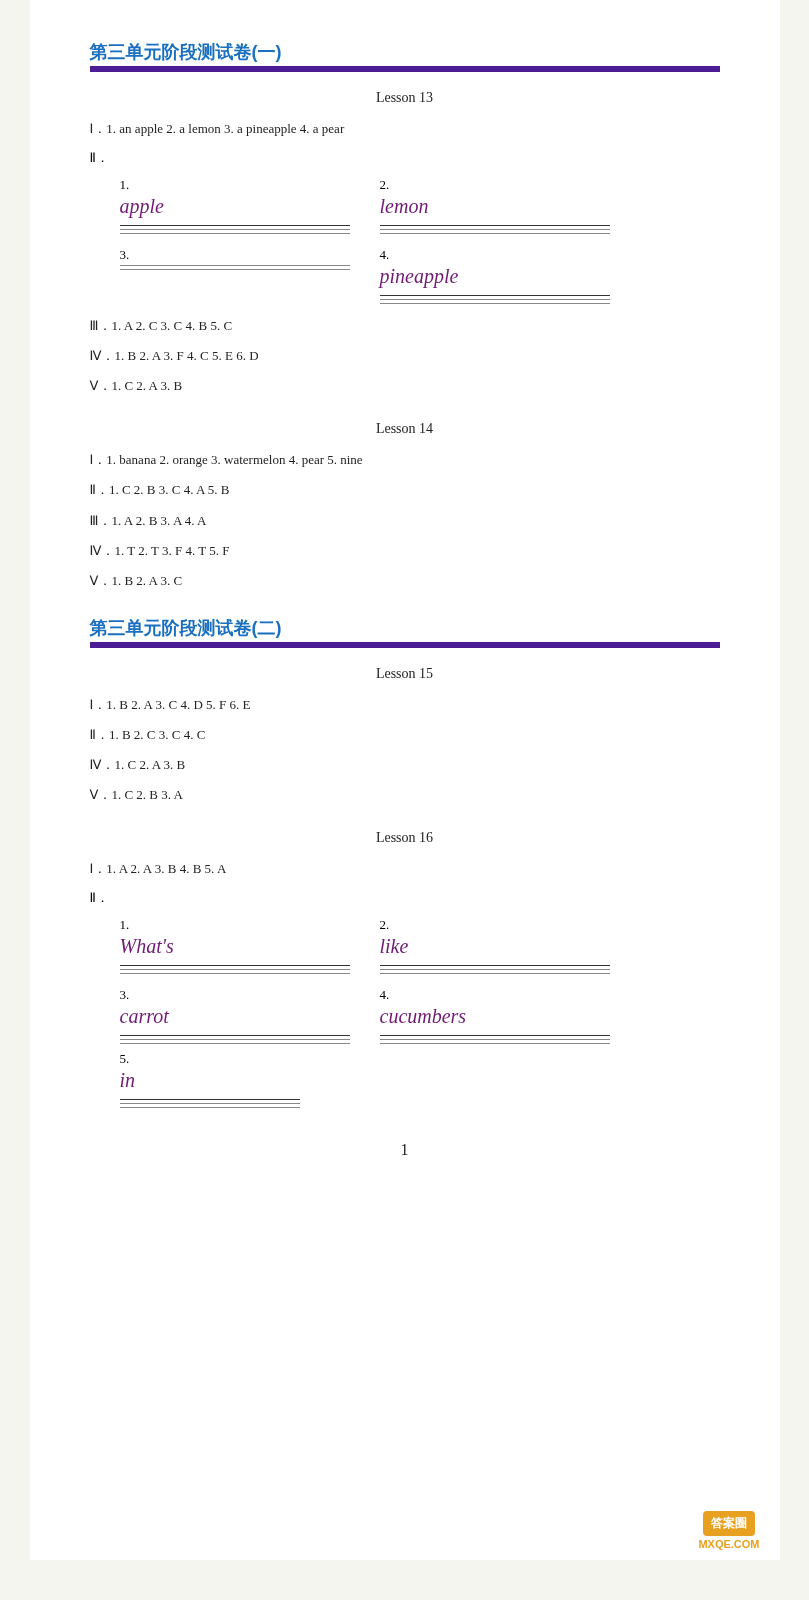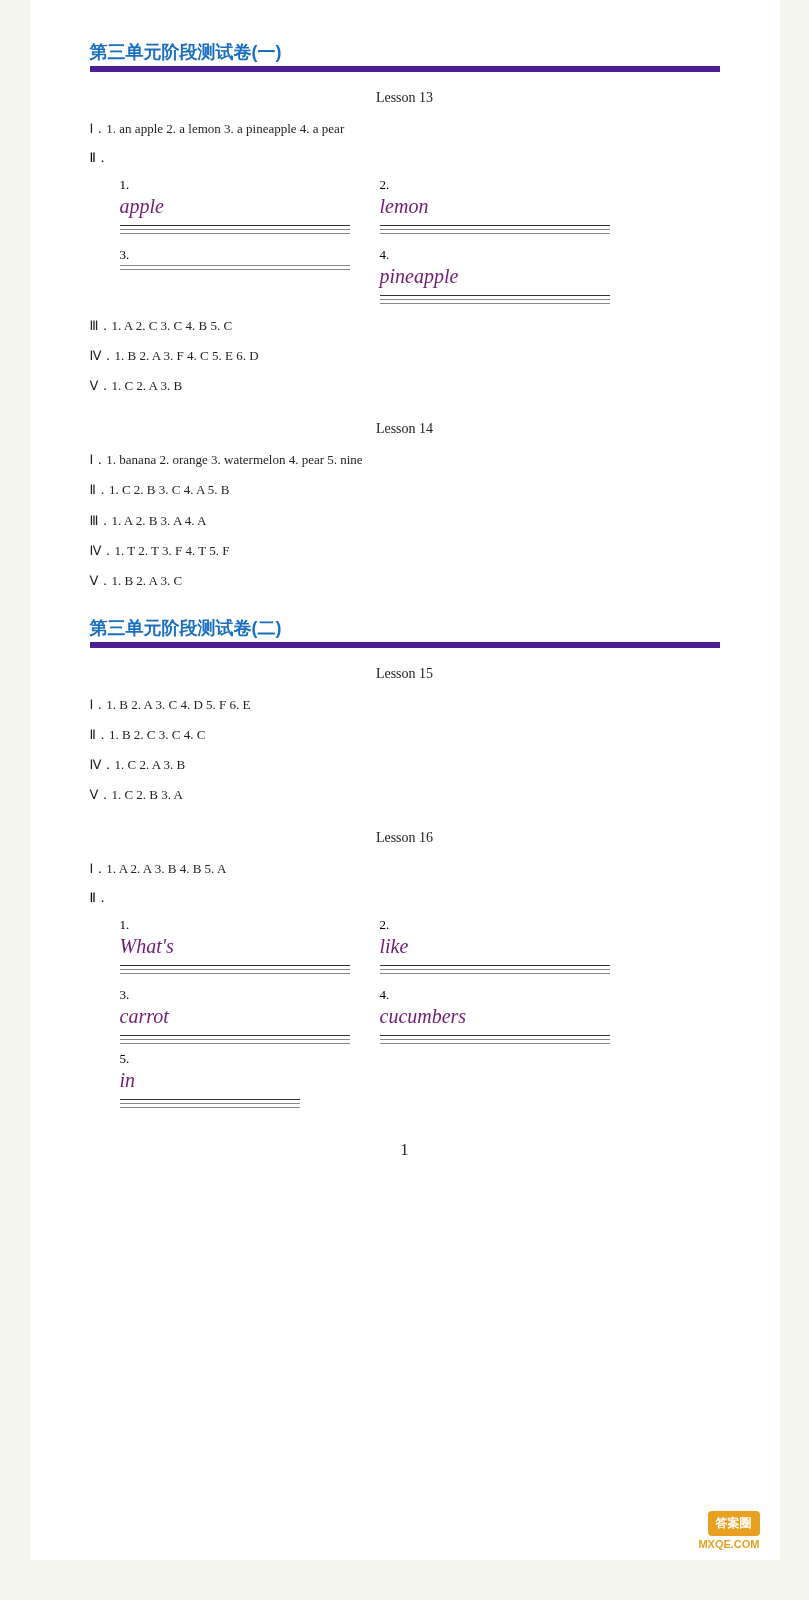--- a/index.html
+++ b/index.html
@@ -82,21 +82,21 @@
     .lesson-block {
       margin-bottom: 24px;
     }
 
     .watermark-bottom {
       position: absolute;
       bottom: 10px;
       right: 20px;
       display: flex;
       flex-direction: column;
-      align-items: flex-end;
+      align-items: center;
     }
 
     .watermark-img {
       background: #e8a020;
       color: white;
       font-size: 12px;
       font-weight: bold;
       padding: 4px 8px;
       border-radius: 4px;
       font-family: Arial, sans-serif;

